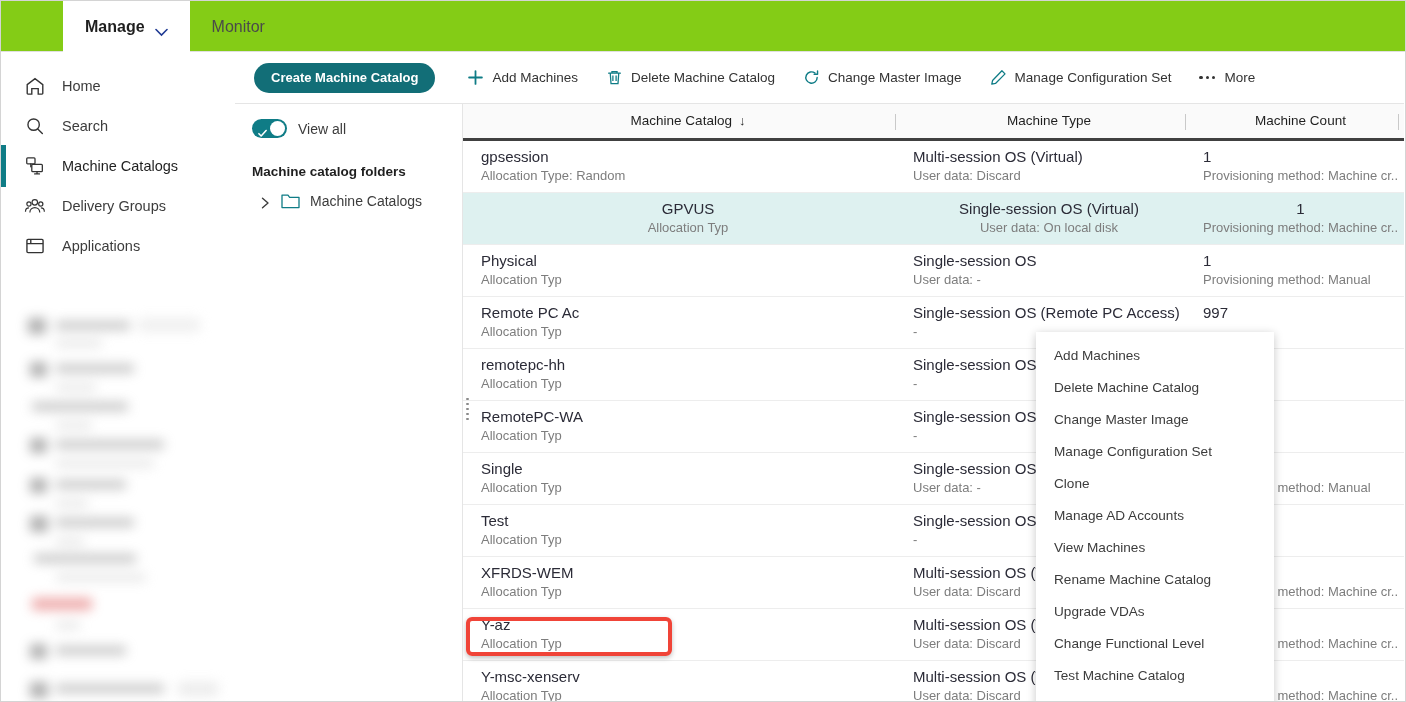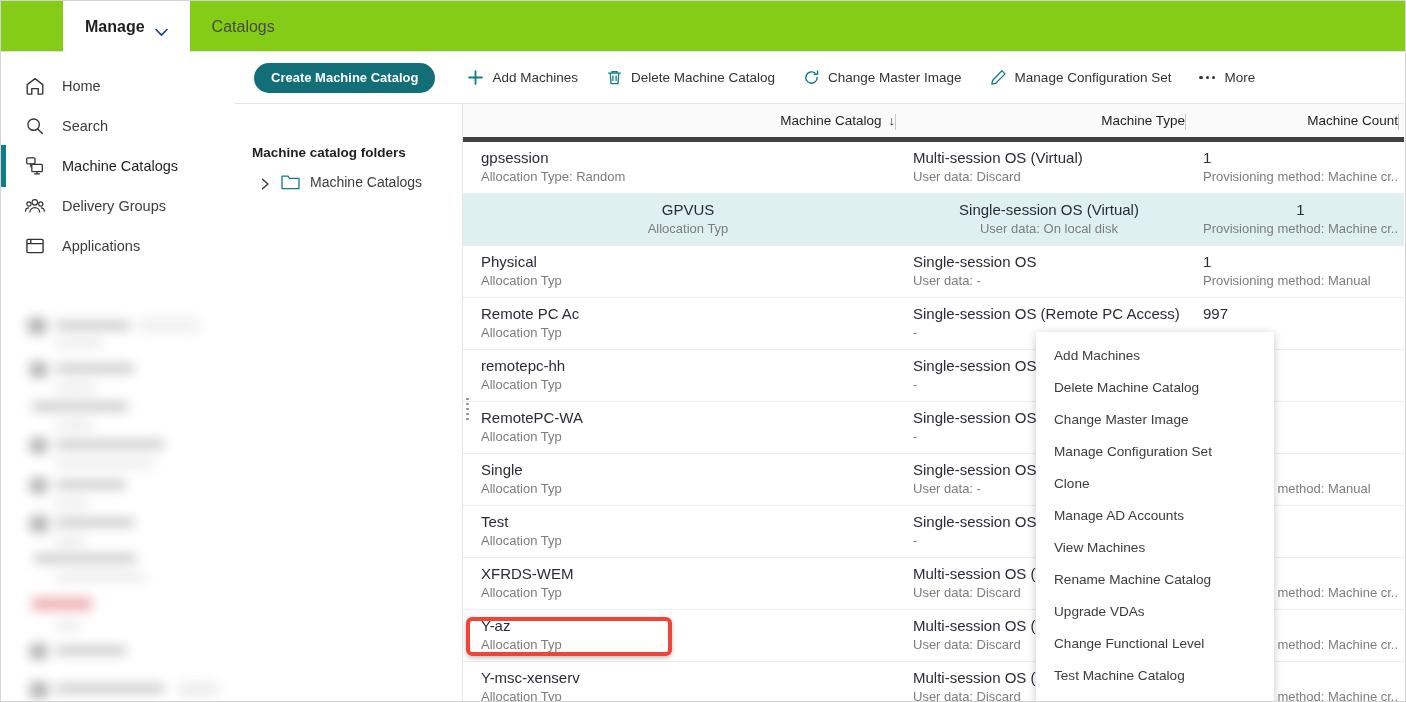--- a/index.html
+++ b/index.html
@@ -143,25 +143,25 @@
   .resize-handle {
     position: absolute; left: 0px; top: 285px; width: 9px; height: 40px;
     display: flex; flex-direction: column; justify-content: center; align-items: center; gap: 2.5px;
     cursor: col-resize; z-index: 6;
   }
   .resize-handle i { width: 2.6px; height: 2.6px; background: #8a8a8a; border-radius: 50%; display: block; }
 
   table.grid { border-collapse: collapse; width: 100%; table-layout: fixed; }
   table.grid th {
     background: #fafafa;
-    text-align: right;
+    text-align: center;
     font-size: 13.5px; font-weight: normal; color: #1f1f1f;
     height: 35px;
     padding: 0 0 0 18px;
-    border-bottom: 5px solid #404040;
+    border-bottom: 3px solid #404040;
     position: relative;
   }
   table.grid th .sep {
     position: absolute; left: 0; top: 10px; width: 1px; height: 16px; background: #c9c9c9;
   }
   .sort-arrow { display: inline-block; margin-left: 7px; font-size: 13px; }
 
   table.grid td {
     border-bottom: 1px solid #ededed;
     padding: 7px 0 8px 18px;
@@ -208,21 +208,21 @@
     <div class="tab spacer"></div>
     <div class="tab active">
       <span>Manage</span>
       <span class="chev">
         <svg viewBox="0 0 13 9" width="13" height="9">
             <path d="M1 1.5L6.5 7 12 1.5" stroke="#1f3a93" stroke-width="1.6" fill="none" stroke-linecap="round"></path>
           </svg>
       </span>
     </div>
     <div class="tab">
-      <span>Catalogs</span>
+      <span>Monitor</span>
     </div>
   </div>
 
   <div class="sidebar">
 
     <div class="nav-item">
       <span class="nav-ico">
         <svg viewBox="0 0 24 24" width="22" height="22" fill="none" stroke="#333" stroke-width="1.5">
           <path d="M3.5 10.5L12 4l8.5 6.5V20a.8.8 0 0 1-.8.8h-4.2v-6h-7v6H4.3A.8.8 0 0 1 3.5 20z"></path>
         </svg>
@@ -366,20 +366,31 @@
             <i></i>
             <i></i>
           </span>
         <span>More</span>
       </div>
     </div>
 
     <div class="content">
 
       <div class="folders">
+        <div class="toggle-row">
+          <span class="toggle">
+            <span class="chk">
+              <svg viewBox="0 0 10 10" width="9" height="9">
+                  <path d="M1 5.2l2.5 2.6L9 1.6" stroke="#fff" stroke-width="1.7" fill="none" stroke-linecap="round" stroke-linejoin="round"></path>
+                </svg>
+            </span>
+            <span class="knob"></span>
+          </span>
+          <span class="toggle-label">View all</span>
+        </div>
 
         <div class="folders-title">Machine catalog folders</div>
 
         <div class="folder-row">
           <span class="folder-caret">
             <svg viewBox="0 0 11 12" width="11" height="12">
                 <path d="M2.5 1.2L8 6l-5.5 4.8" stroke="#3c3c3c" stroke-width="1.4" fill="none" stroke-linecap="round" stroke-linejoin="round"></path>
               </svg>
           </span>
           <span class="folder-ico">

